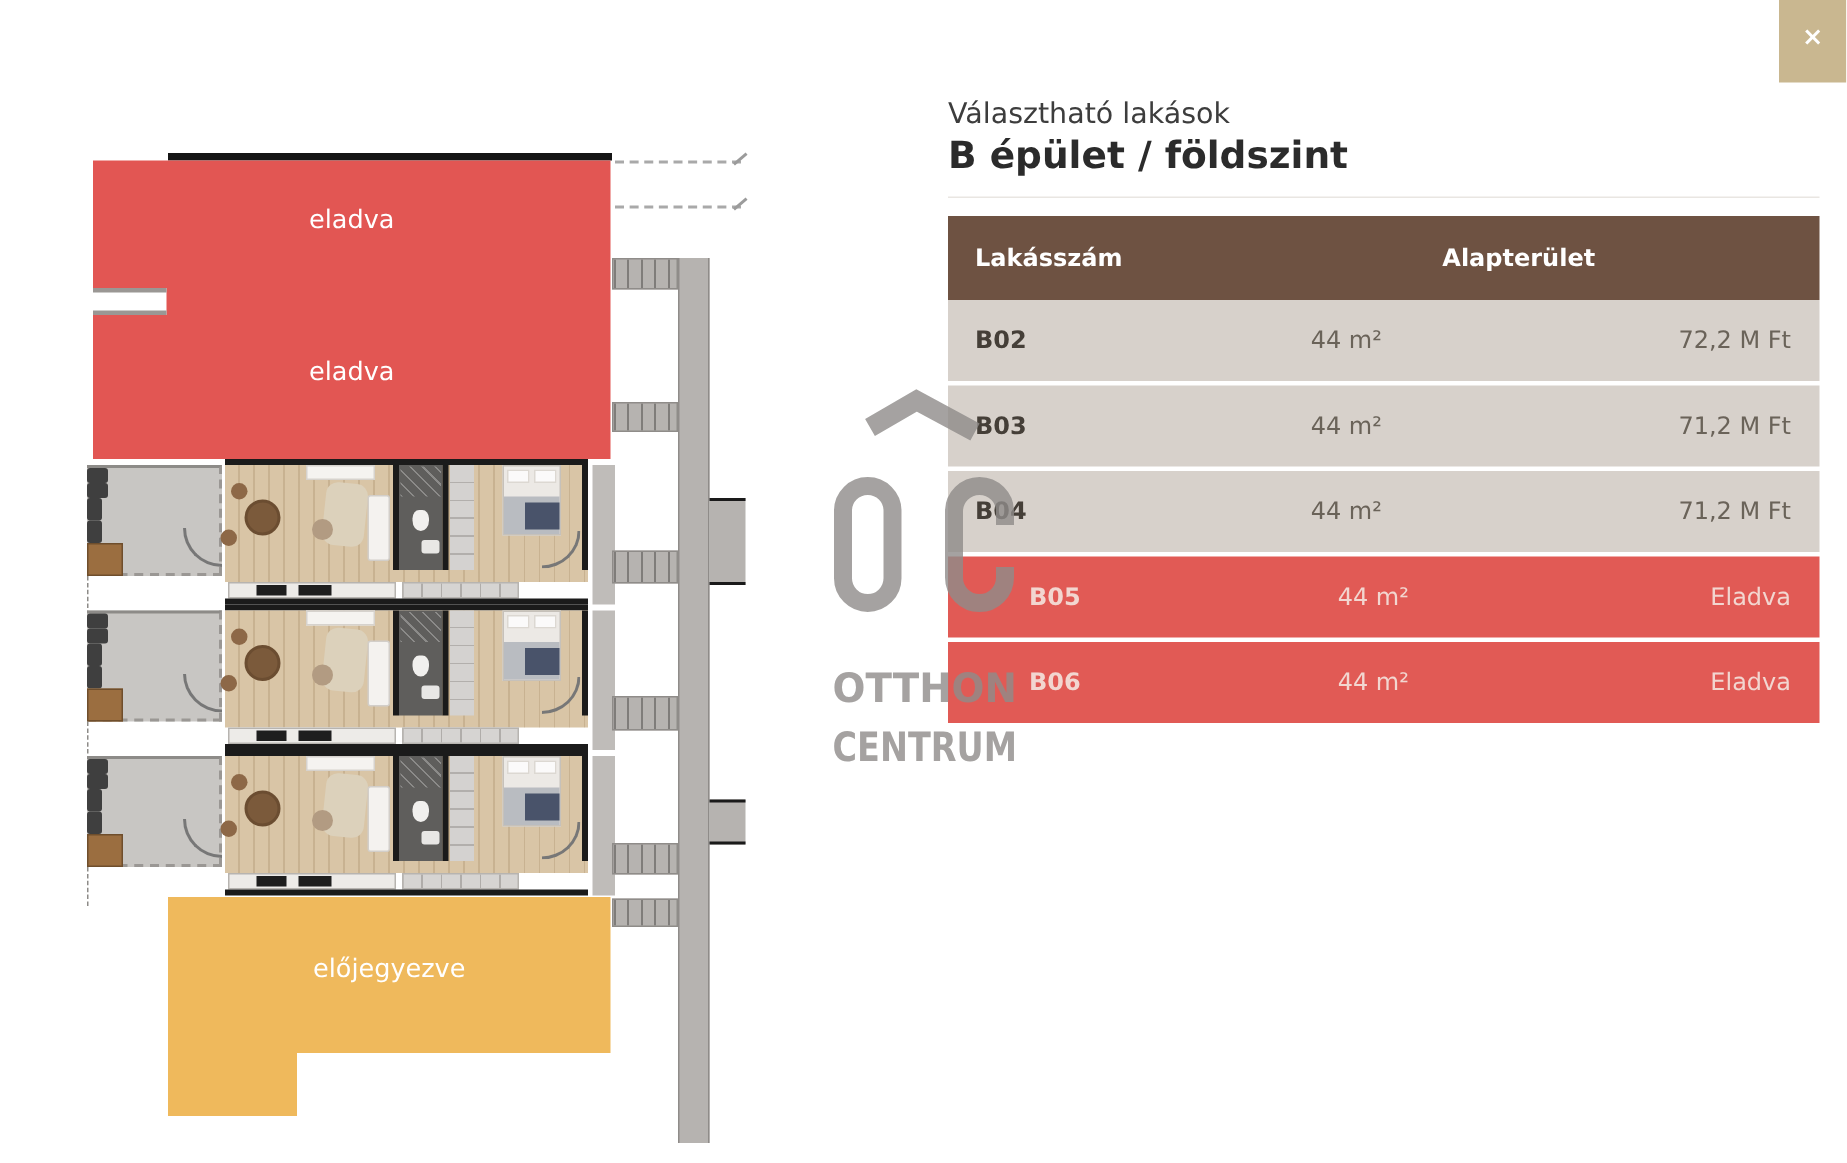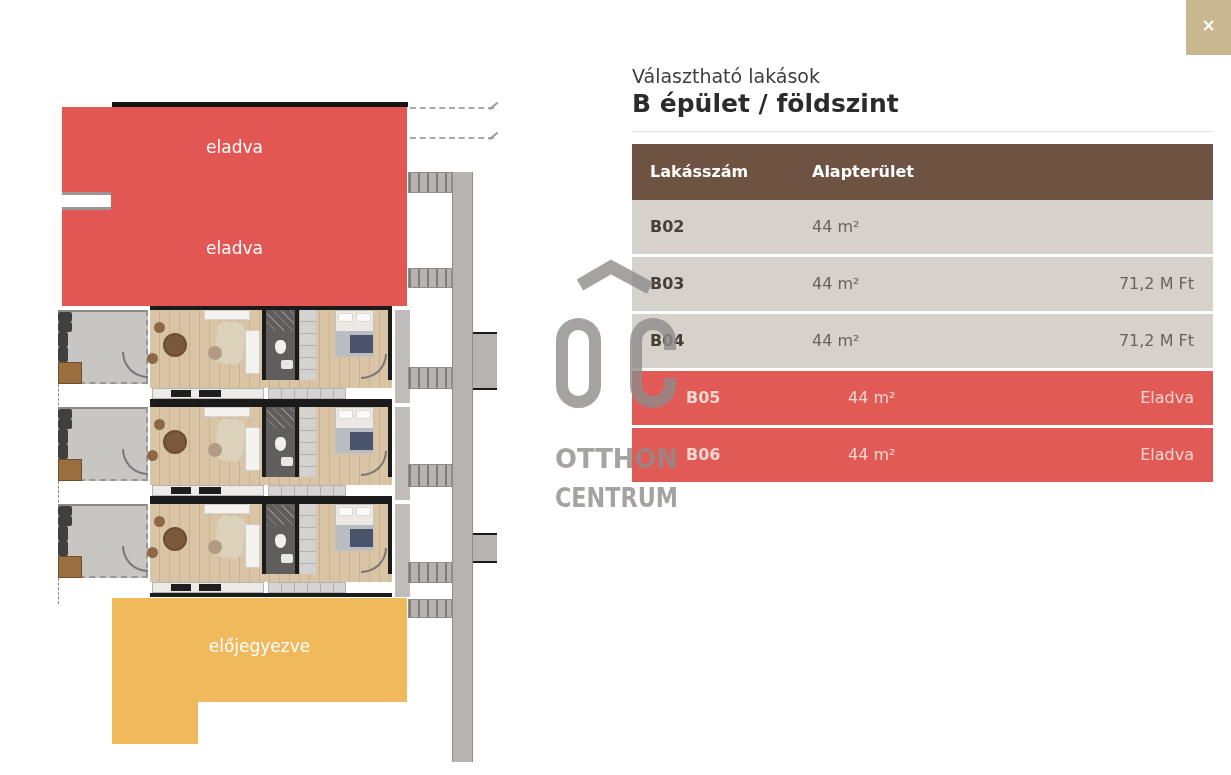--- a/index.html
+++ b/index.html
@@ -94,21 +94,21 @@
 
   
   #panel { position:absolute; left:632px; top:66px; width:581px; z-index:10; }
   .panel-subtitle { font-size:19px; color:#3d3d3d; line-height:1.1; }
   .panel-title { font-size:25px; font-weight:bold; color:#2b2b2b; margin-top:2px; line-height:1.2; }
   .panel-divider { margin-top:12px; height:1px; background:#e9e6e2; }
   #table { margin-top:12px; width:581px; }
   .trow { display:flex; align-items:center; height:54px; margin-bottom:3px; font-size:16px; }
   .trow.head { height:56px; margin-bottom:0; background:var(--header,#6e5242); color:#fff; font-weight:bold; }
   .tc-id { width:180px; padding-left:18px; font-weight:bold; }
-  .tc-area { flex:1; text-align:left; }
+  .tc-area { flex:1; text-align:center; }
   .tc-price { width:230px; text-align:right; padding-right:19px; }
   .trow.reserved { background:var(--reserved,#efb95c); color:#fffdf8; }
   .trow.available { background:var(--row,#d7d1cb); color:#6a6359; }
   .trow.available .tc-id { color:#453f38; }
   .trow.sold { background:var(--sold_row,#e15a55); color:#f2d6d0;padding-left:36px; }
 
   
   #close-btn { position:absolute; left:1186px; top:0; width:45px; height:55px; background:var(--close,#c9b790);
     border:none; color:#fff; font-size:17px; font-weight:bold; cursor:pointer; z-index:50;
     display:flex; align-items:center; justify-content:center; padding-bottom:6px; font-family:"DejaVu Sans", sans-serif; }
@@ -294,20 +294,21 @@
     <div class="panel-divider"></div>
     <div id="table">
       <div class="trow head">
         <div class="tc-id">Lakásszám</div>
         <div class="tc-area">Alapterület</div>
       </div>
       <div id="table-body">
           <div class="trow available">
             <div class="tc-id">B02</div>
             <div class="tc-area">44 m²</div>
+            <div class="tc-price">72,2 M Ft</div>
           </div>
           <div class="trow available">
             <div class="tc-id">B03</div>
             <div class="tc-area">44 m²</div>
             <div class="tc-price">71,2 M Ft</div>
           </div>
           <div class="trow available">
             <div class="tc-id">B04</div>
             <div class="tc-area">44 m²</div>
             <div class="tc-price">71,2 M Ft</div>

